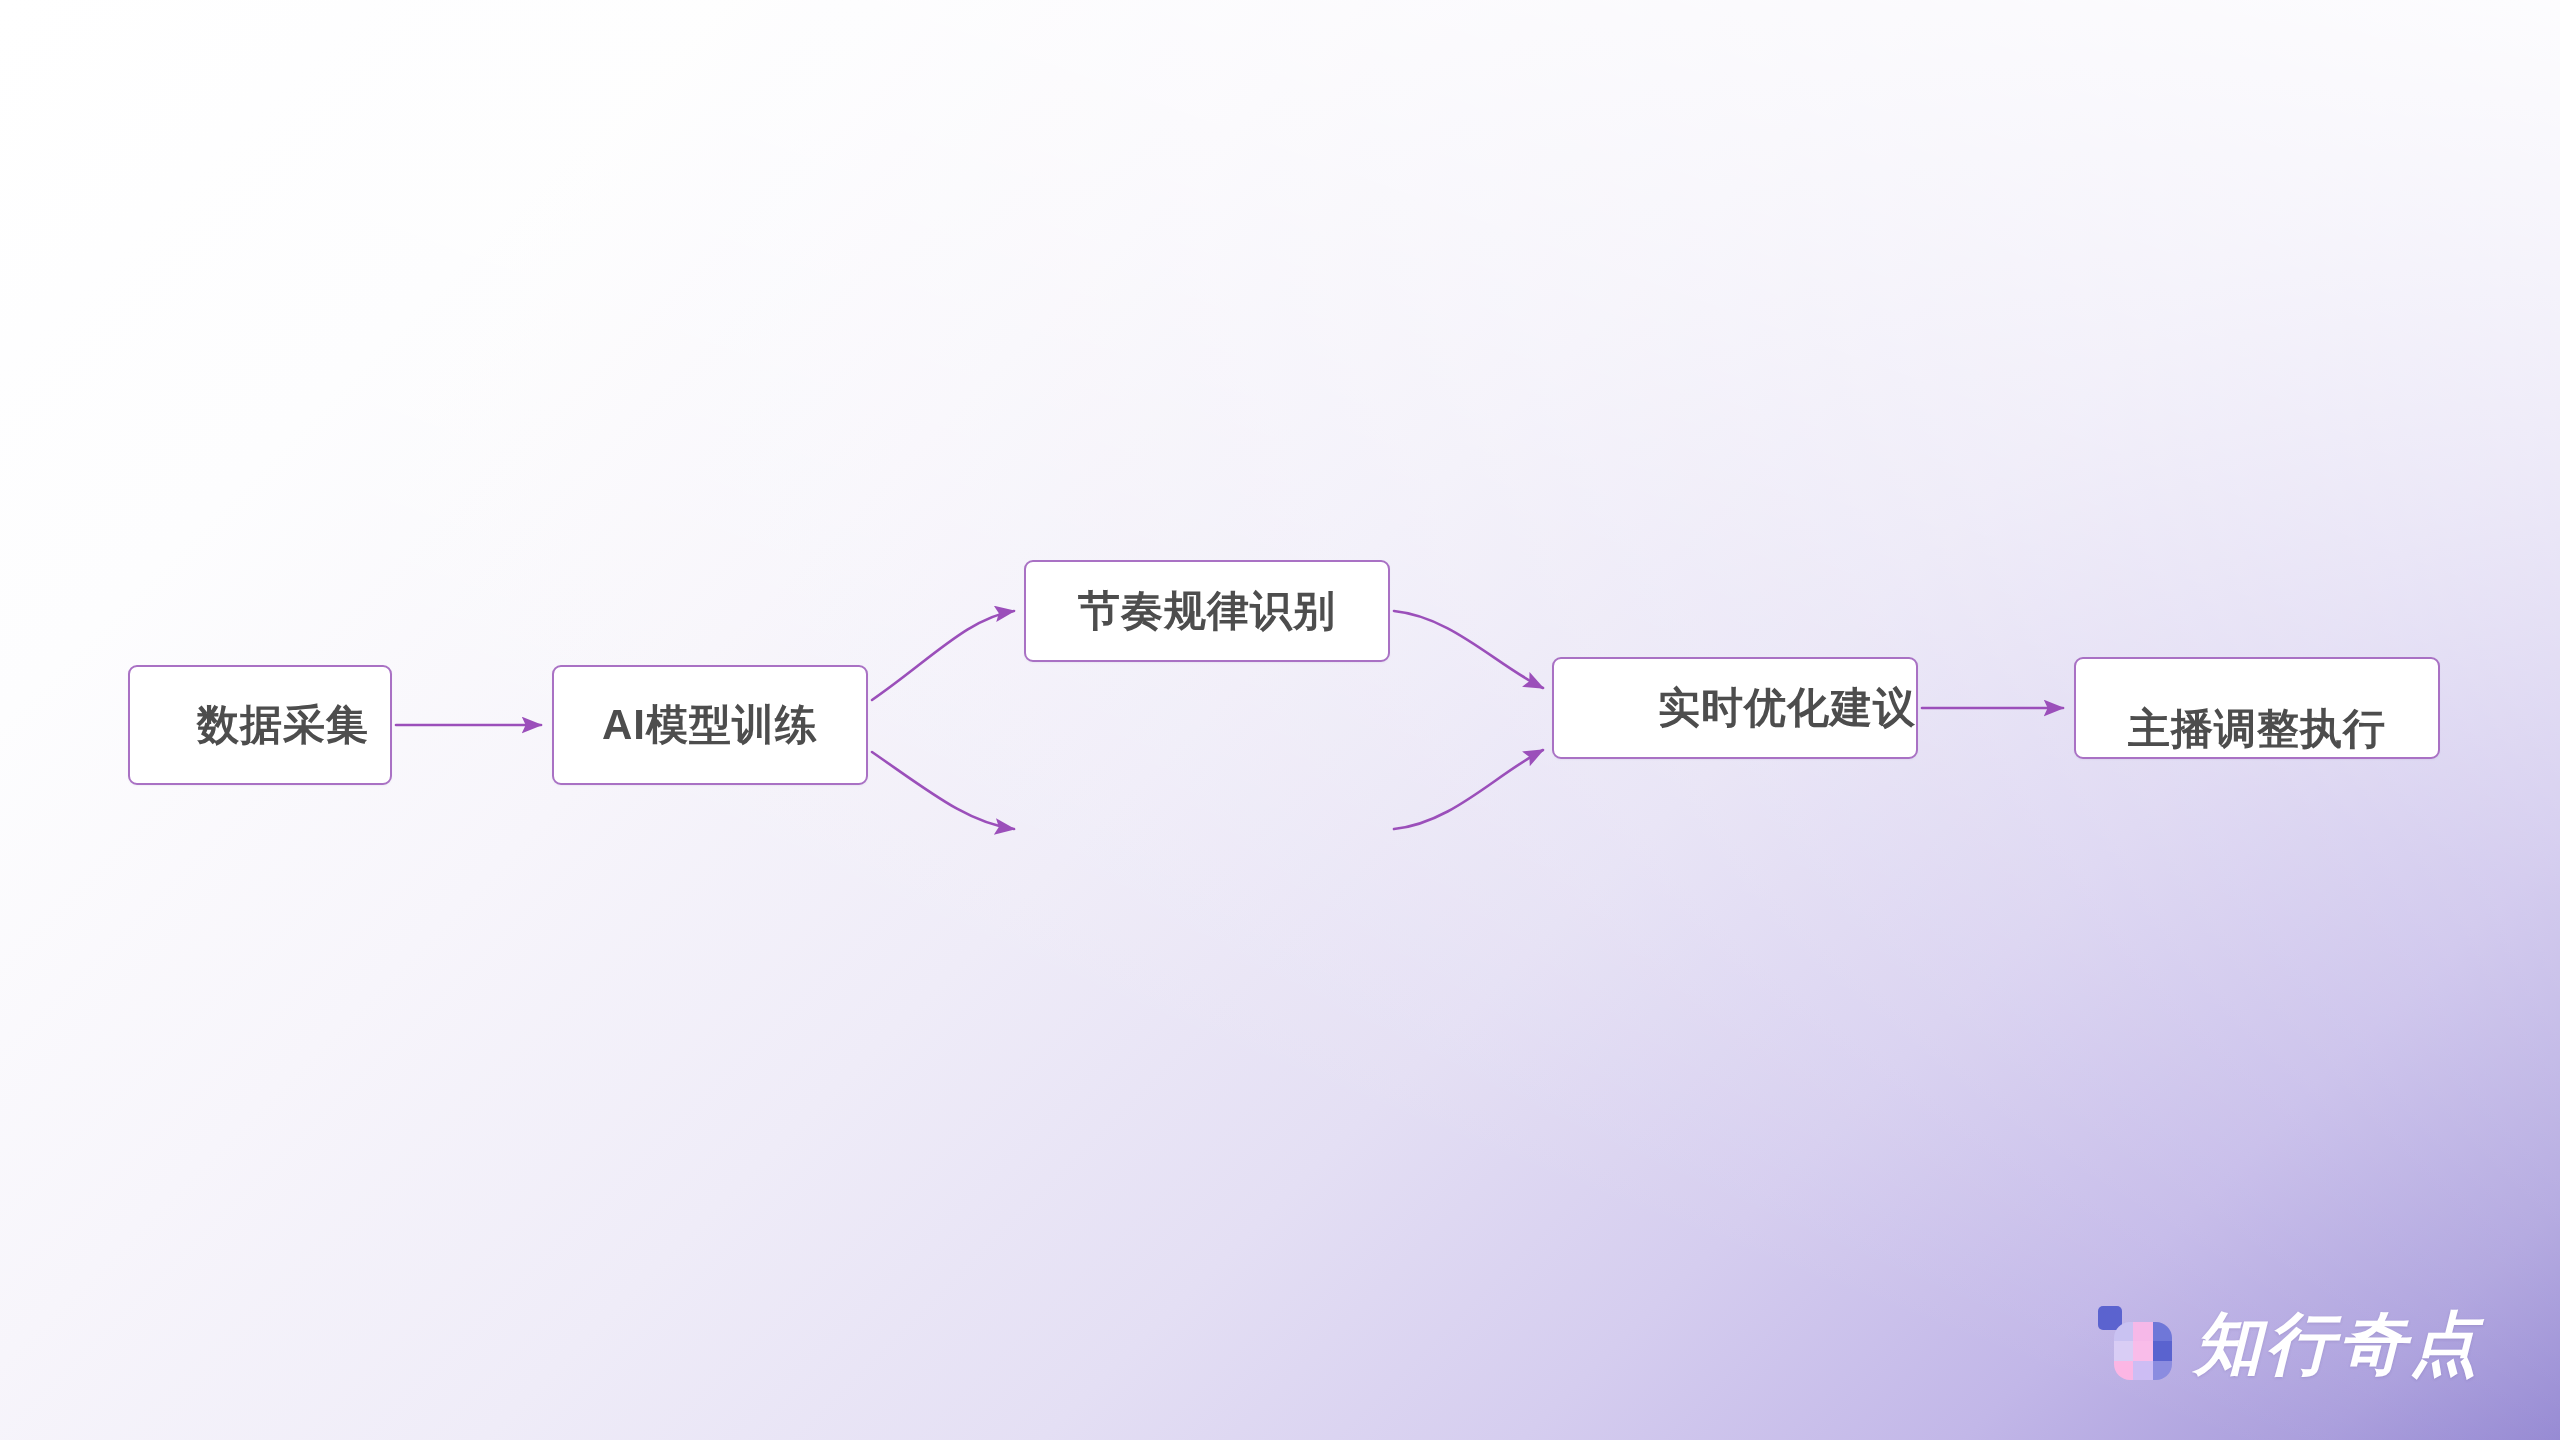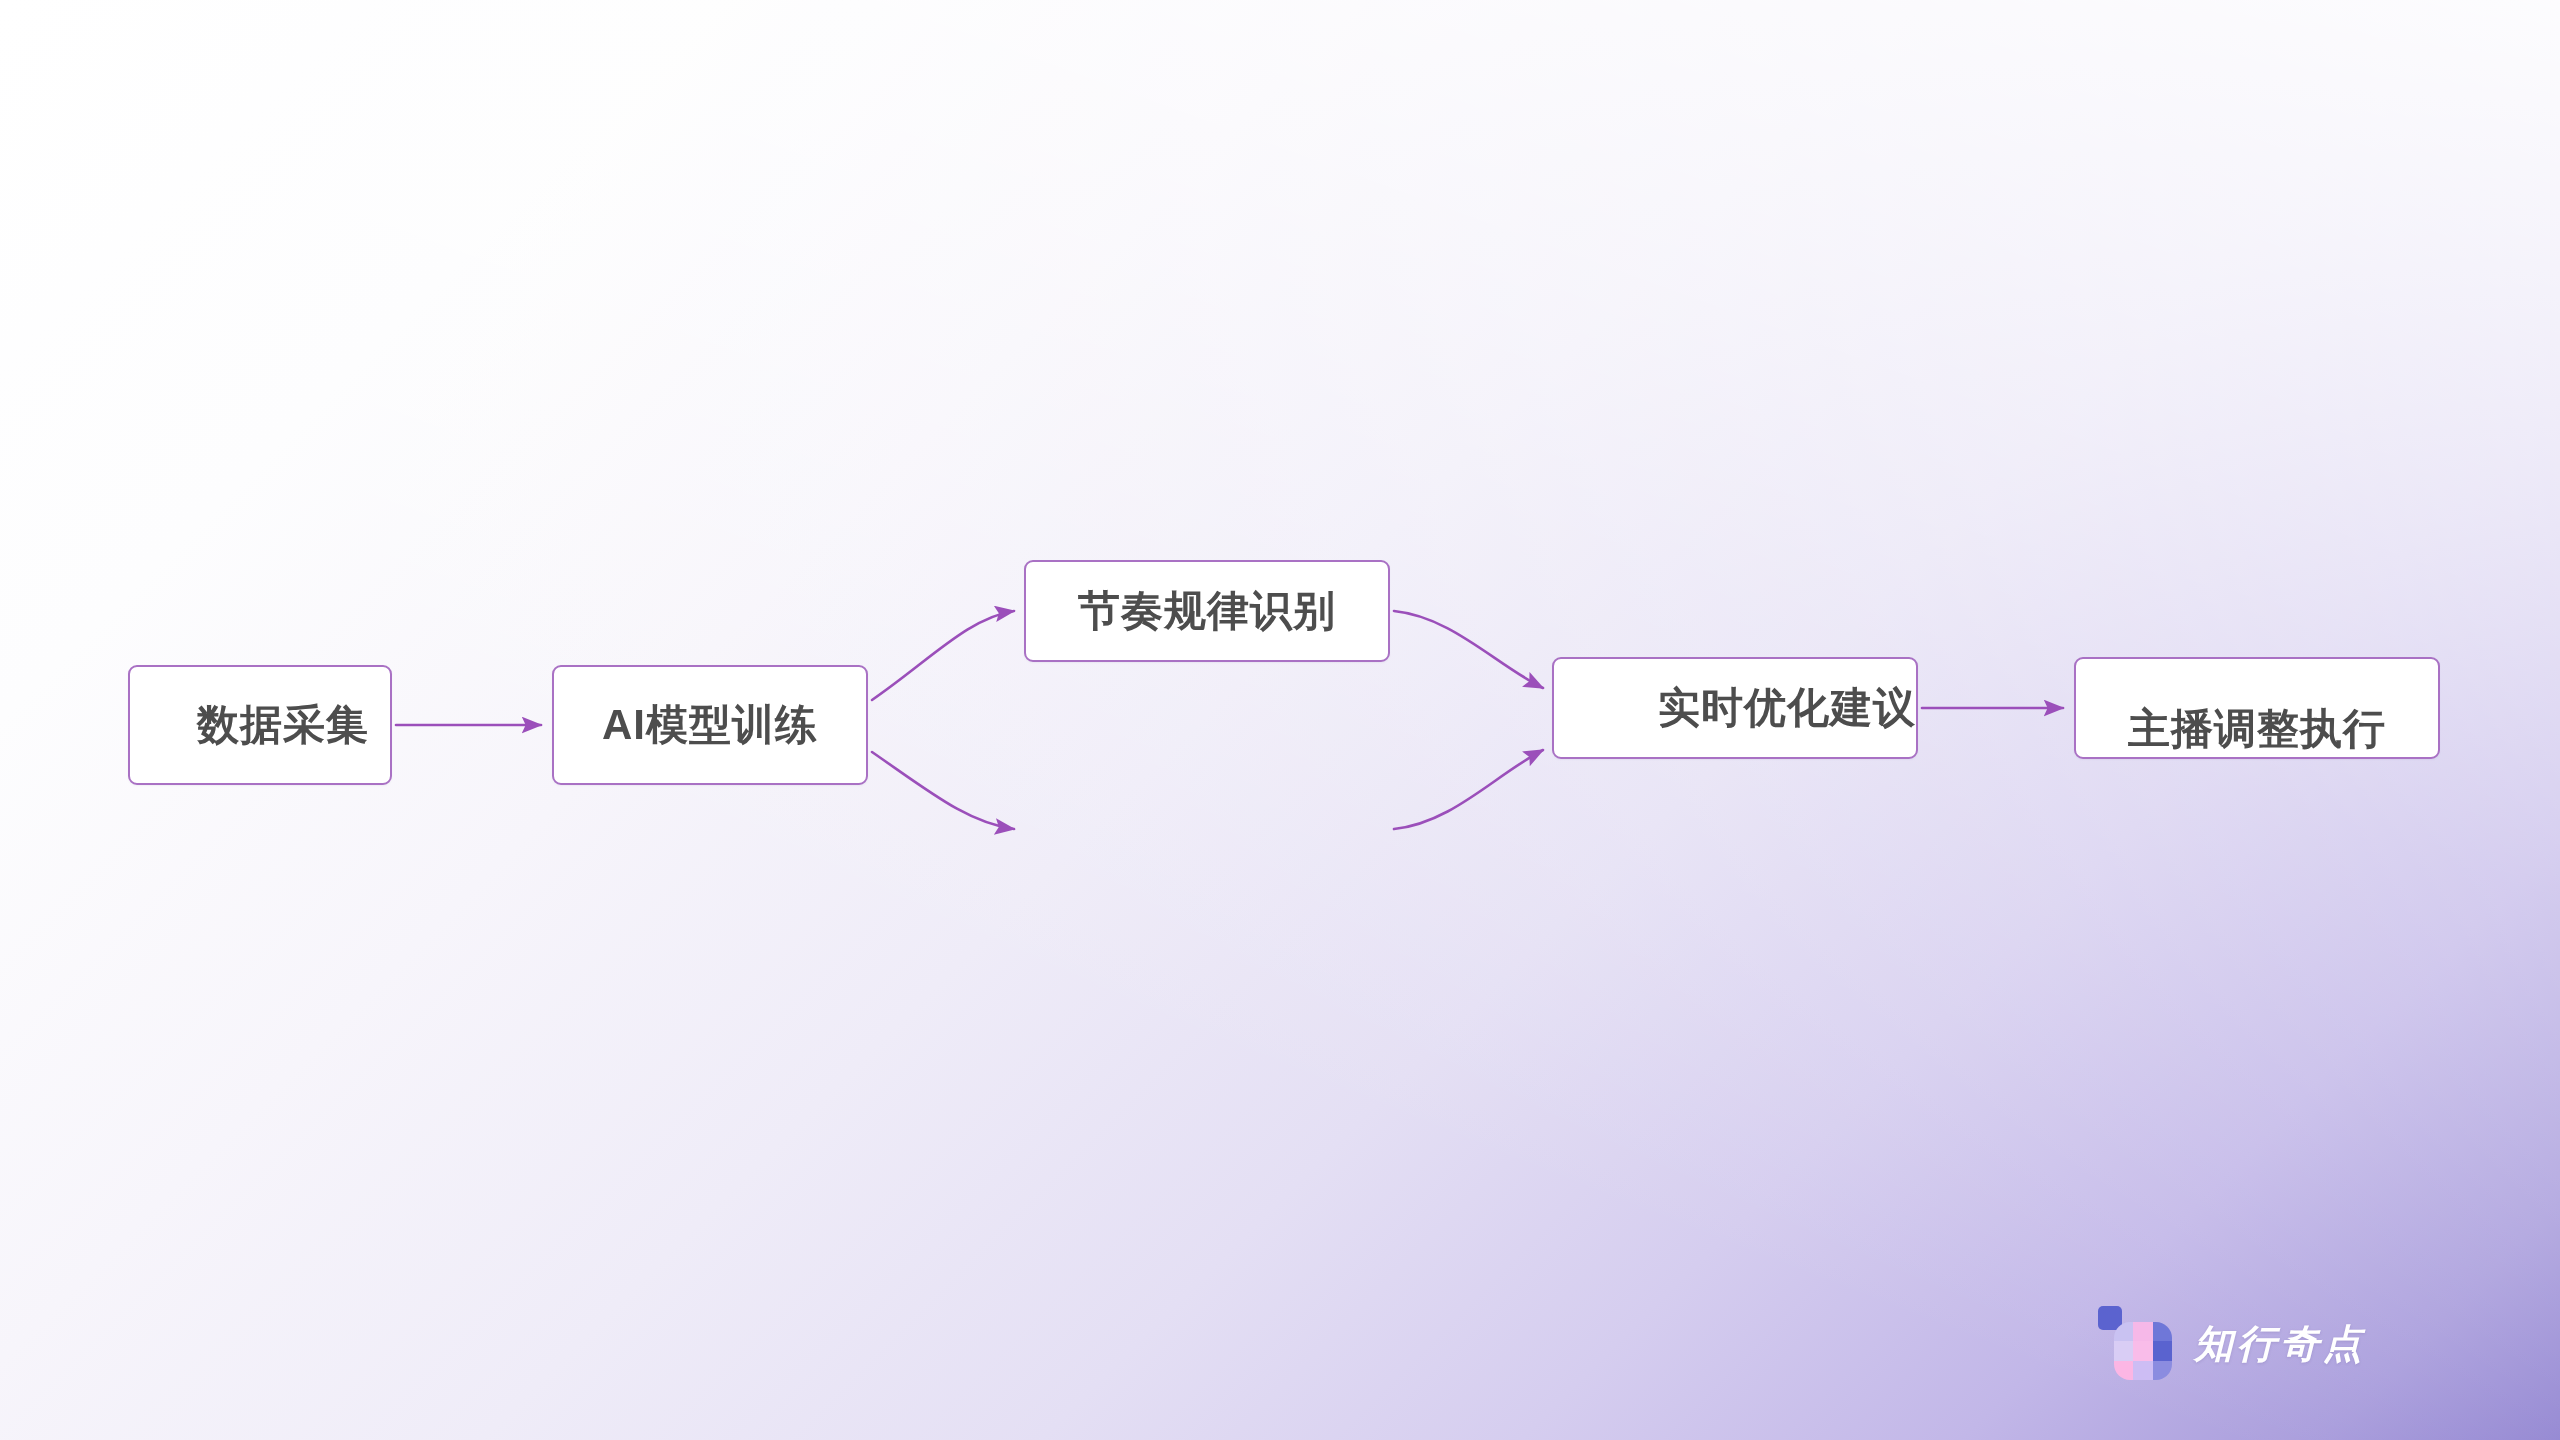--- a/index.html
+++ b/index.html
@@ -108,21 +108,21 @@
     height: 58px;
     border-radius: 16px;
     overflow: hidden;
     display: grid;
     grid-template-columns: 1fr 1fr 1fr;
     grid-template-rows: 1fr 1fr 1fr;
   }
   #logo-mark .grid span { display: block; }
   #logo-text {
     color: #ffffff;
-    font-size: 39px;
+    font-size: 68px;
     font-weight: 700;
     letter-spacing: 4px;
     font-style: italic;
     line-height: 1;
     text-shadow: 0 1px 3px rgba(80,60,130,0.18);
   }
 </style>
 </head>
 <body>
 

